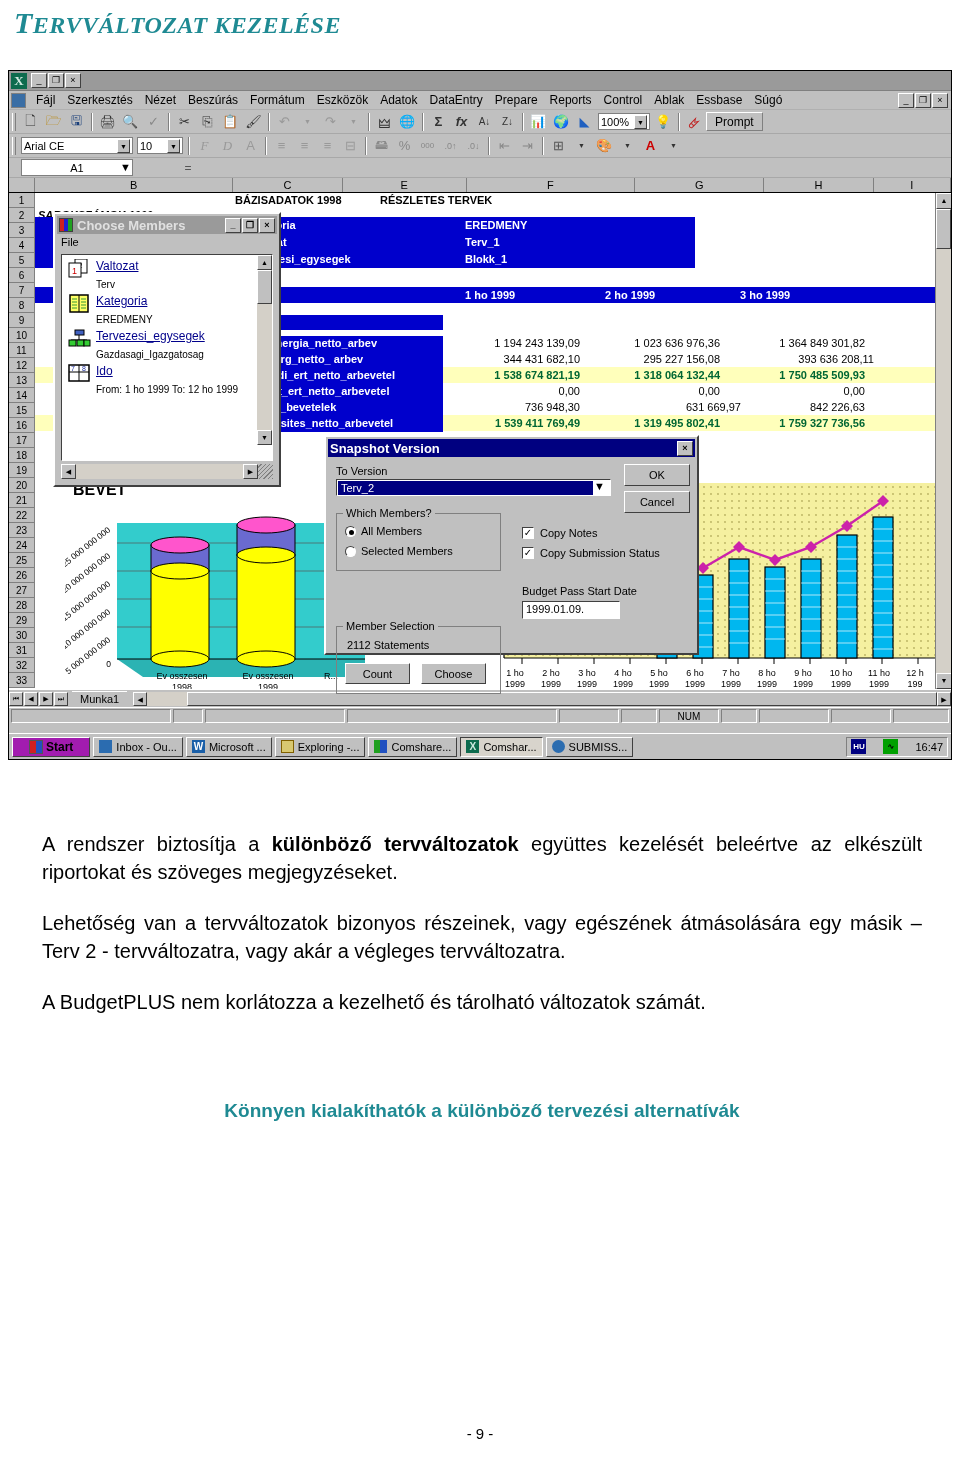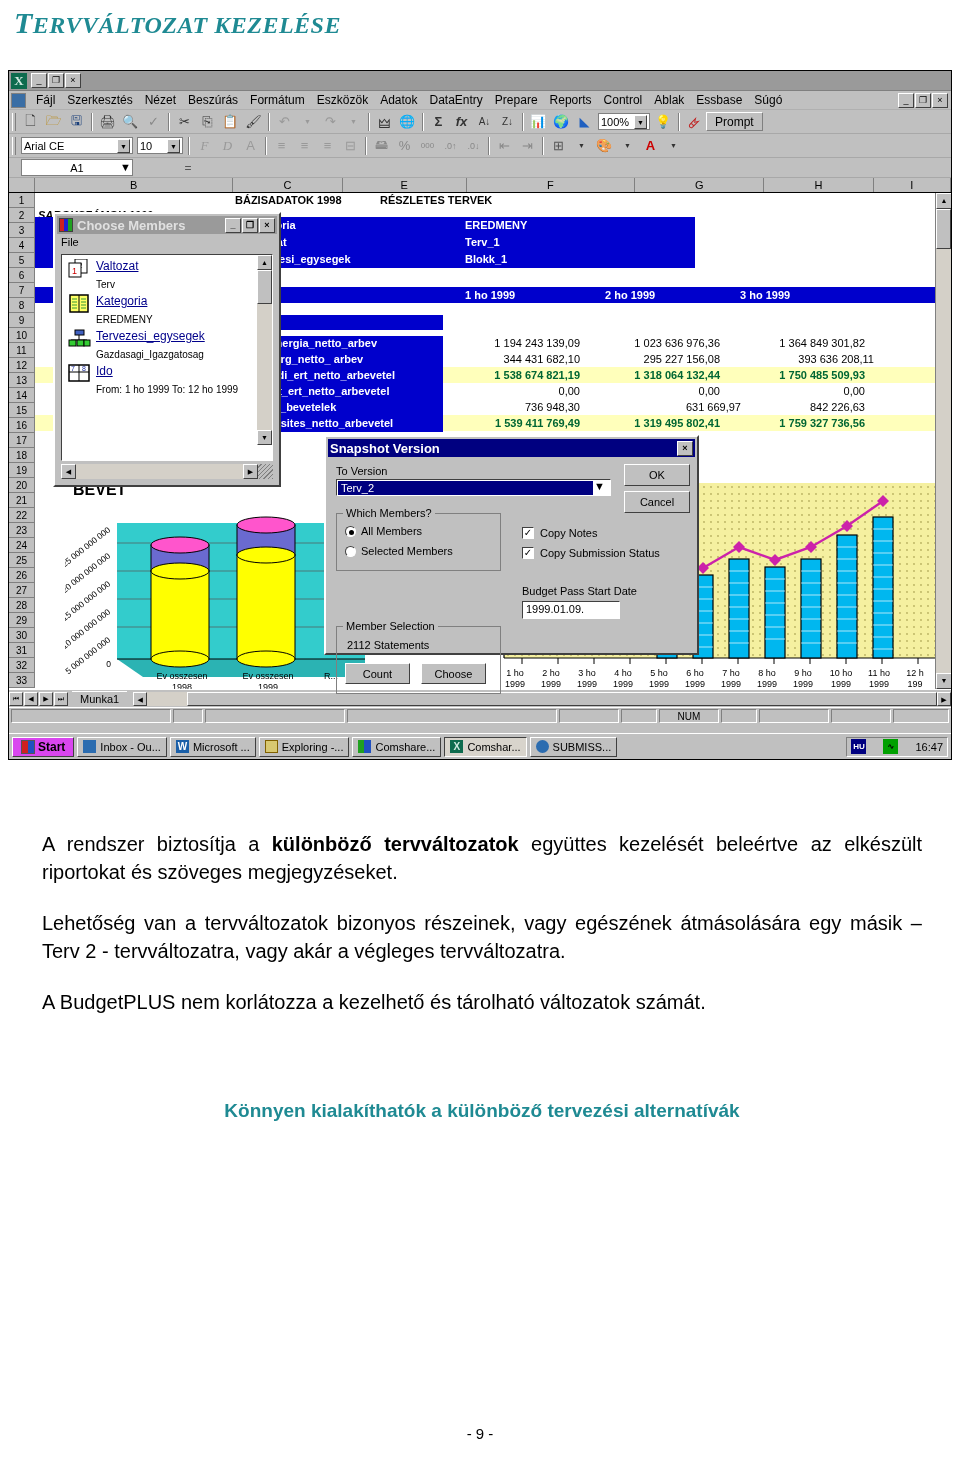--- a/index.html
+++ b/index.html
@@ -219,22 +219,22 @@
 
   
   .statusbar{height:17px;background:#c0c0c0;display:flex;align-items:center;gap:2px;padding:0 2px;border-top:1px solid #fff;}
   .sbox{height:14px;border-top:1px solid #808080;border-left:1px solid #808080;
         border-right:1px solid #fff;border-bottom:1px solid #fff;font-size:10px;
         display:flex;align-items:center;justify-content:center;}
 
   
   .taskbar{height:26px;background:#c0c0c0;display:flex;align-items:center;
     border-top:1px solid #fff;padding:2px 3px;gap:3px;}
-  .startbtn{height:20px;padding:0 8px;display:flex;align-items:center;gap:3px;font-weight:bold;font-size:12px;
-    background:#d946ef;border-top:1px solid #fff;border-left:1px solid #fff;
+  .startbtn{height:20px;padding:0 16px;display:flex;align-items:center;gap:3px;font-weight:bold;font-size:12px;
+    background:#a21caf;border-top:1px solid #fff;border-left:1px solid #fff;
     border-right:1px solid #404040;border-bottom:1px solid #404040;}
   .taskitem{height:20px;padding:0 5px;display:flex;align-items:center;gap:4px;font-size:11px;
     background:#c0c0c0;border-top:1px solid #fff;border-left:1px solid #fff;
     border-right:1px solid #404040;border-bottom:1px solid #404040;
     max-width:110px;overflow:hidden;white-space:nowrap;}
   .taskitem.active{border-top:1px solid #404040;border-left:1px solid #404040;
     border-right:1px solid #fff;border-bottom:1px solid #fff;background:#d8d4cc;}
   .tray{margin-left:auto;height:20px;display:flex;align-items:center;gap:17px;padding:0 4px;
     border-top:1px solid #808080;border-left:1px solid #808080;
     border-right:1px solid #fff;border-bottom:1px solid #fff;font-size:11px;}

